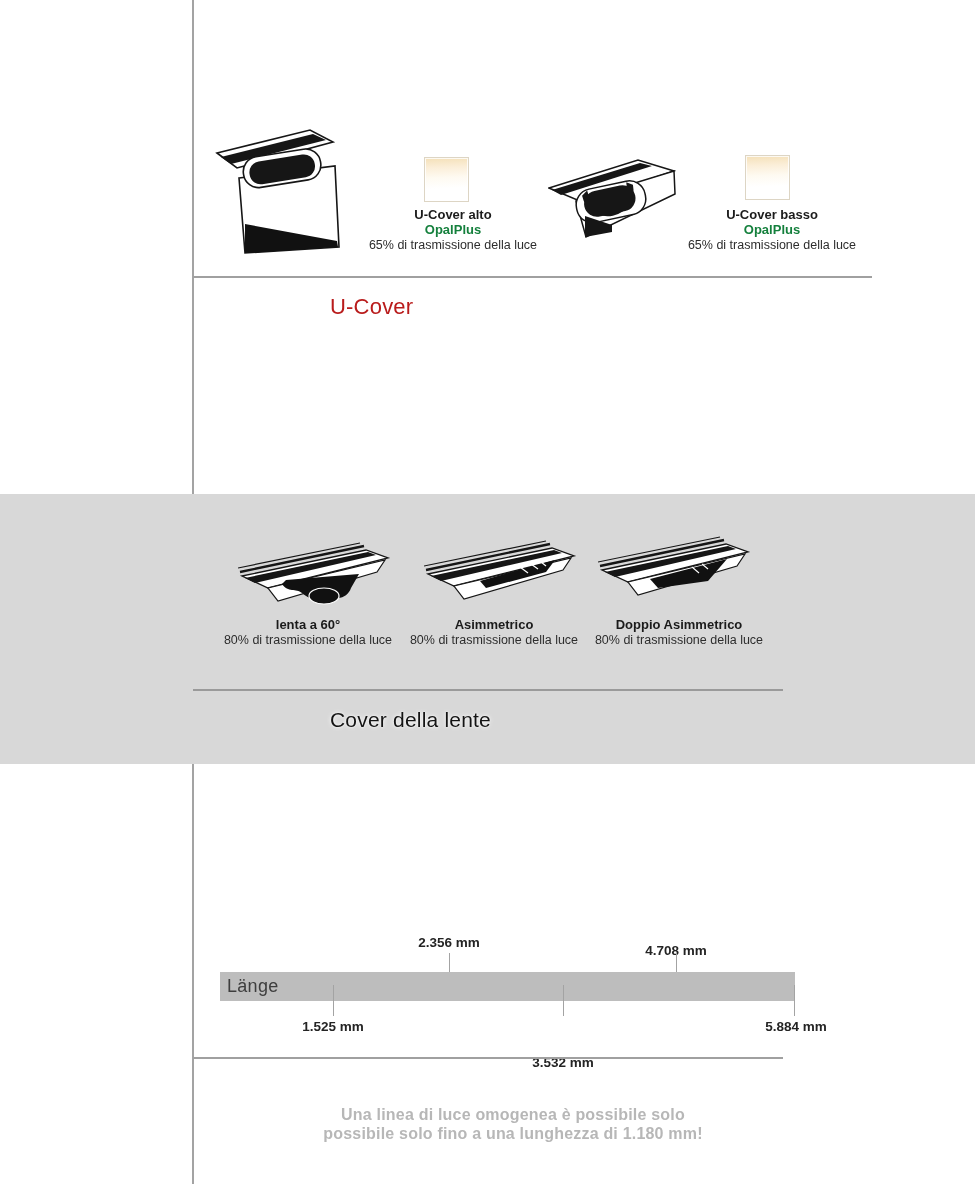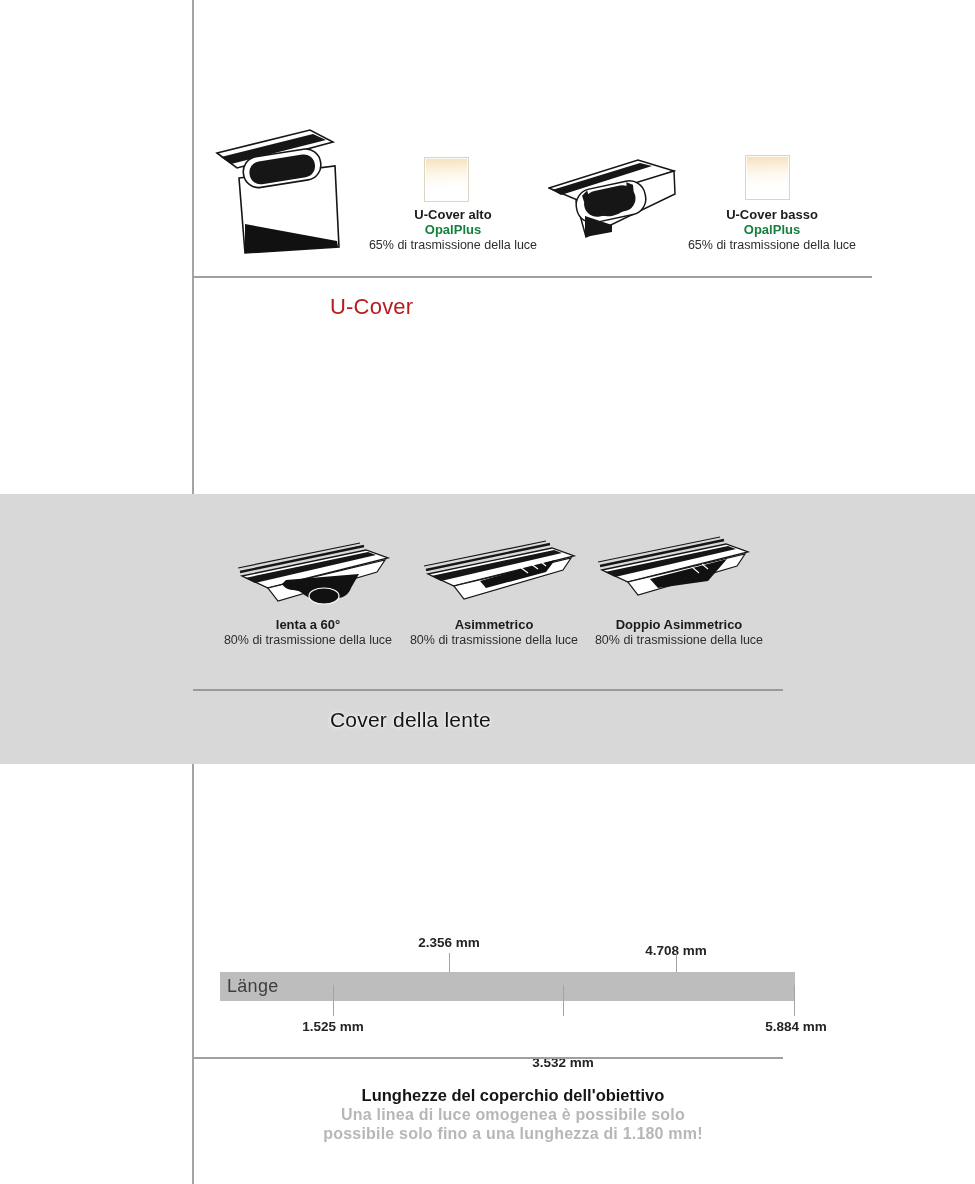--- a/index.html
+++ b/index.html
@@ -234,17 +234,16 @@
 
   <div class="tick" style="left:333px; top:985px; height:31px;"></div>
   <div class="tick" style="left:563px; top:985px; height:31px;"></div>
   <div class="tick" style="left:794px; top:985px; height:31px;"></div>
 
   <div class="tick-label" style="left:273px; top:1019px;">1.525 mm</div>
   <div class="tick-label" style="left:503px; top:1019px;margin-top:36px;">3.532 mm</div>
   <div class="tick-label" style="left:736px; top:1019px;">5.884 mm</div>
 
   <div class="hsep" style="left:193px; top:1057px; width:590px;"></div>
-  <div class="footer-title">Lunghezze del coperchio dell'obiettivo</div>
   <div class="footer-note" style="top:1106px;">Una linea di luce omogenea è possibile solo</div>
   <div class="footer-note" style="top:1125px;">possibile solo fino a una lunghezza di 1.180 mm!</div>
 
 </div>
 
 </body></html>

